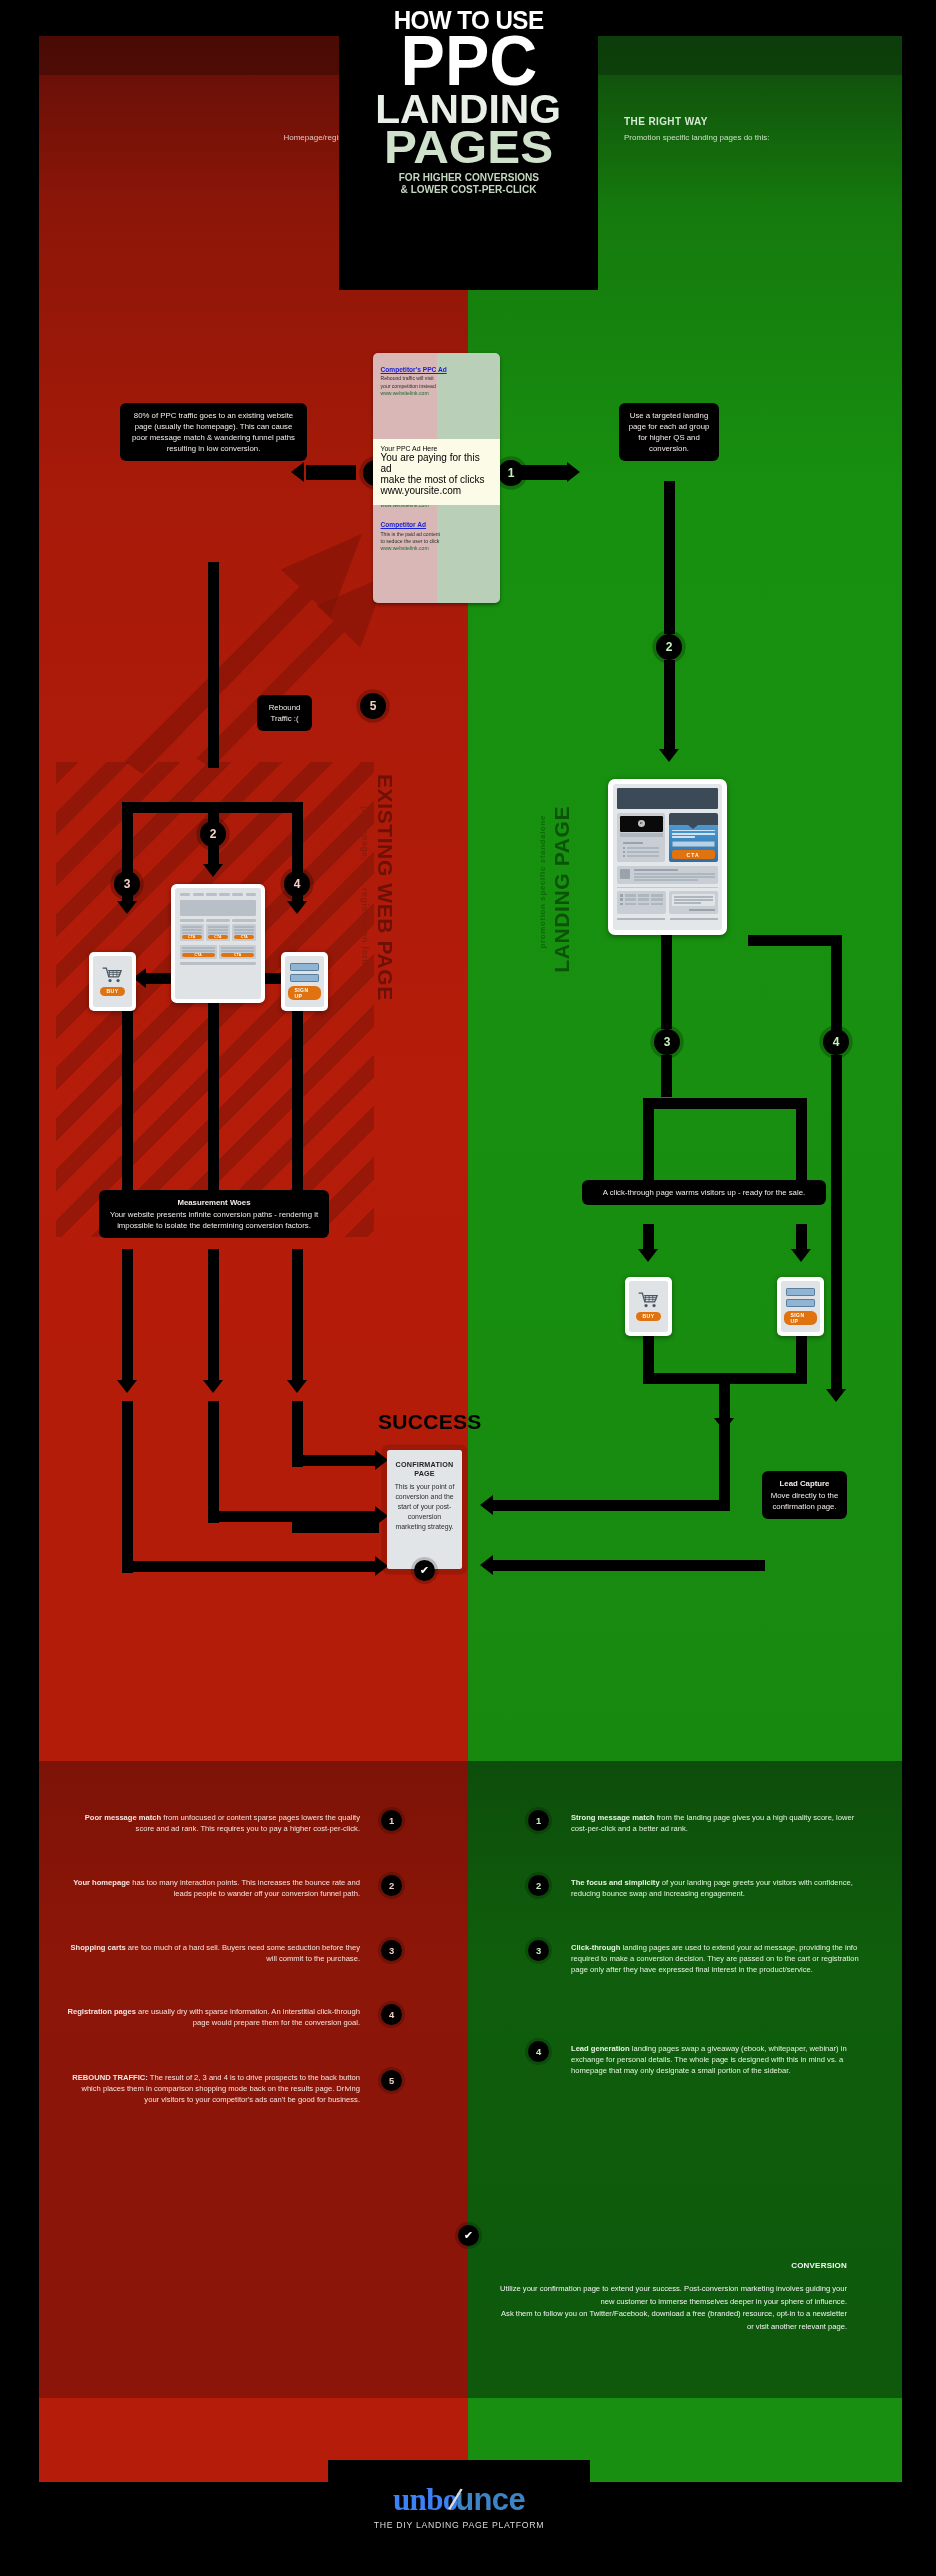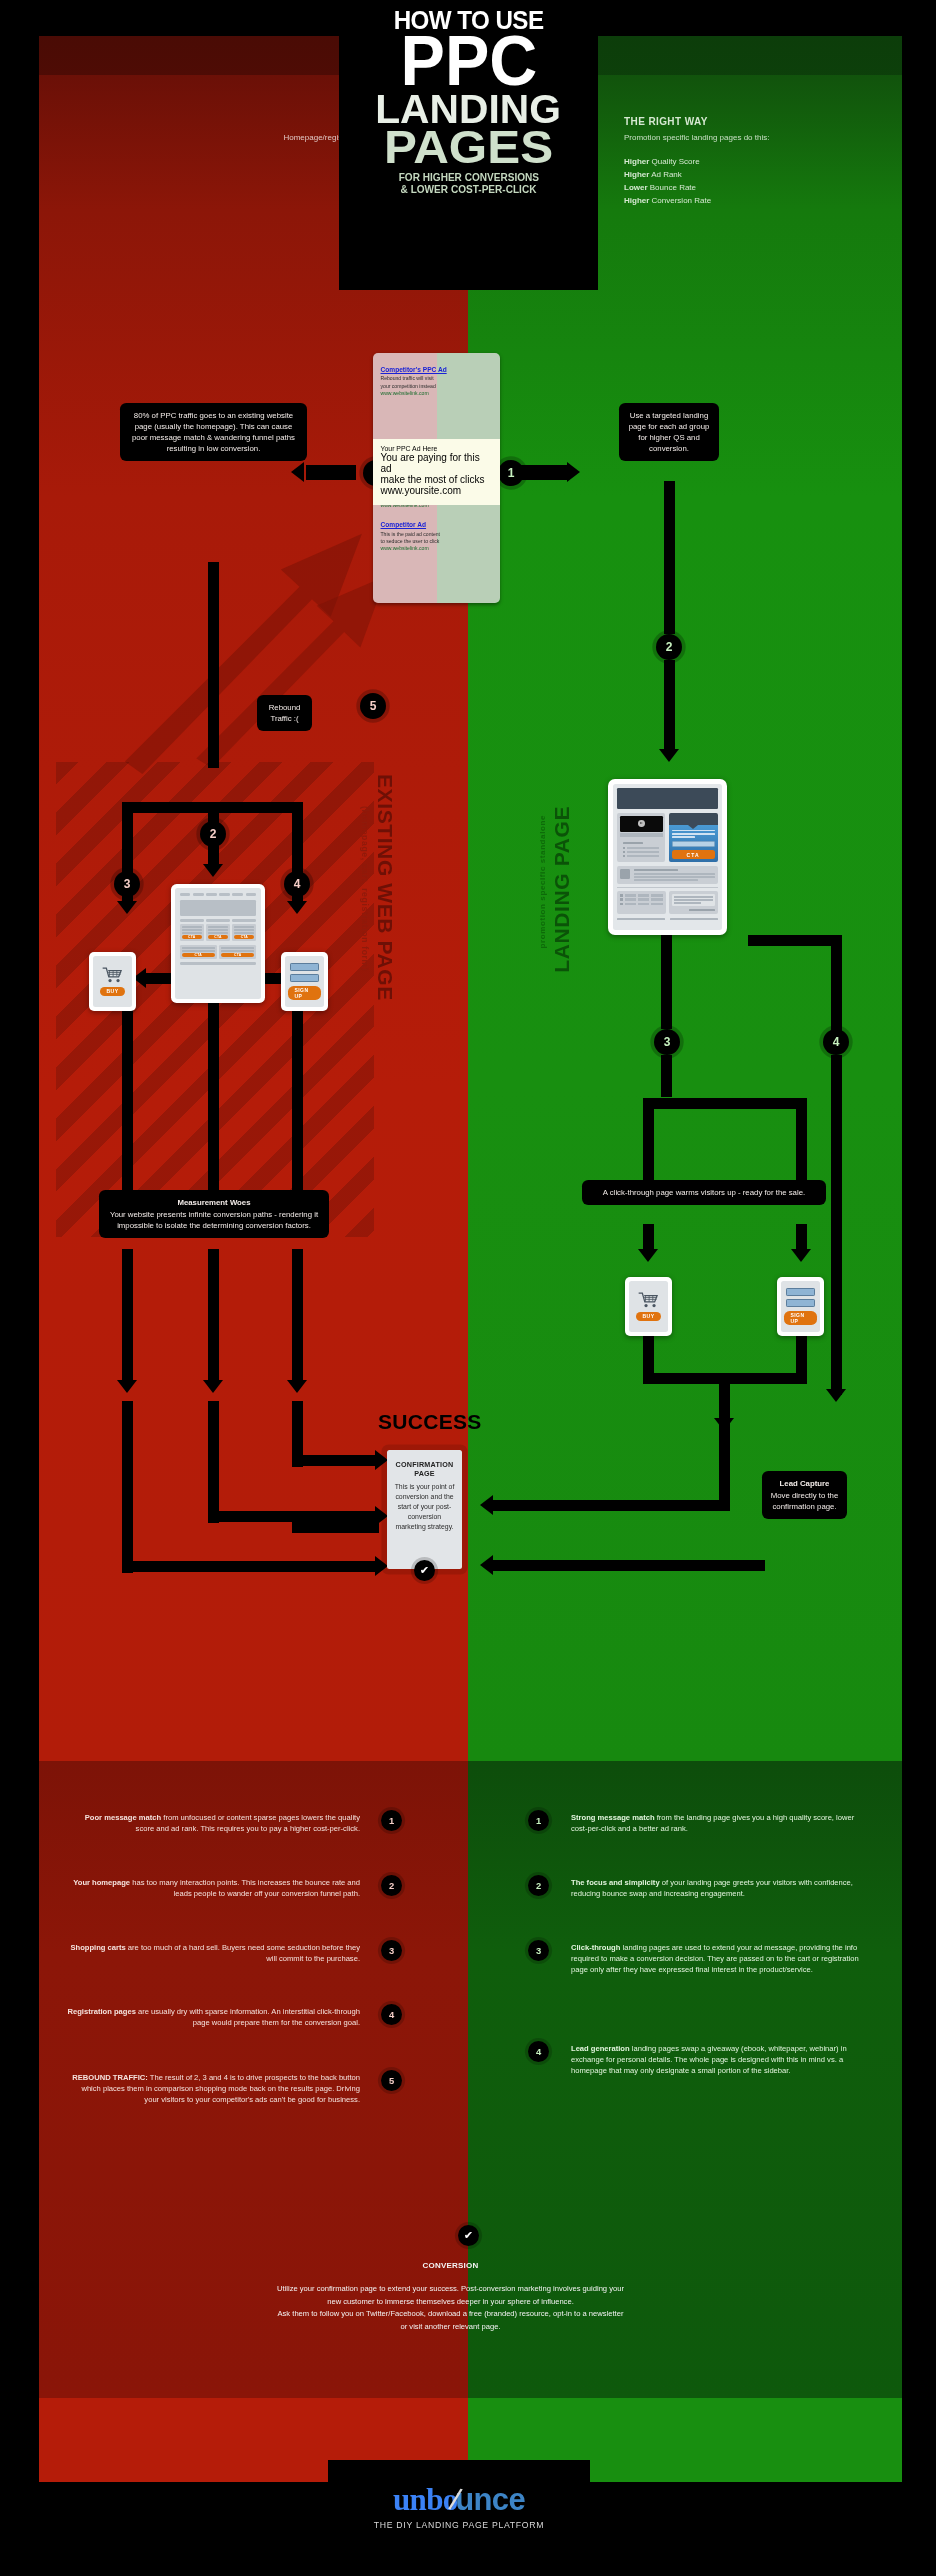--- a/index.html
+++ b/index.html
@@ -192,21 +192,21 @@
   .btxt b { font-weight:bold; }
   .left-col  { color:#f5e3de; text-align:right; }
   .right-col { color:#e3f5de; text-align:left; }
   .bdot { position:absolute; width:21px; height:21px; border-radius:50%; background:#000;
           color:#f6cfc8; font-size:9.4px; font-weight:bold; display:flex; align-items:center;
           justify-content:center; box-shadow:0 0 0 3.1px rgba(0,0,0,.18); }
   .bdot.green { color:#c8f2c0; }
 
   
   #conv-check { left:458px; top:2225px; }
-  #conv-block { position:absolute; left:76px; top:2261px; width:749px; text-align:center; color:#f3f3f3; }
+  #conv-block { position:absolute; left:98px; top:2261px; width:749px; text-align:right; color:#f3f3f3; }
   #conv-block .cvt { font-size:8px; font-weight:bold; letter-spacing:0.2px; }
   #conv-block .cvb { font-size:7.6px; line-height:12.5px; margin-top:13px; }
 
   
   #footer-logo {
     position:absolute; left:328px; top:2460px; width:262px; height:94px; background:#000;
     display:flex; flex-direction:column; align-items:center; justify-content:center; z-index:40;
   }
   .logo-word { font-size:31px; font-weight:bold; letter-spacing:-0.6px; line-height:1; }
   .logo-word .w1 { color:#3b82f6;font-family:Liberation Serif, serif; }
@@ -244,26 +244,20 @@
         <div><b>Lower</b><span> Quality Score</span></div>
         <div><b>Lower</b><span> Ad Rank</span></div>
         <div><b>Higher</b><span> Bounce Rate</span></div>
         <div><b>Lower</b><span> Conversion Rate</span></div>
       </div>
   </div>
 
   <div class="hdr-block hdr-right" style="top:116px;">
     <div class="hdr-title">THE RIGHT WAY</div>
     <div class="hdr-sub">Promotion specific landing pages do this:</div>
-    <div class="hdr-list" id="right-points">
-        <div><b>Higher</b><span> Quality Score</span></div>
-        <div><b>Higher</b><span> Ad Rank</span></div>
-        <div><b>Lower</b><span> Bounce Rate</span></div>
-        <div><b>Higher</b><span> Conversion Rate</span></div>
-      </div>
   </div>
 
   <div id="title-card">
     <div class="t-how">HOW TO USE</div>
     <div class="t-ppc">PPC</div>
     <div class="t-landing">LANDING</div>
     <div class="t-pages">PAGES</div>
     <div class="t-tag">FOR HIGHER CONVERSIONS</div>
     <div class="t-tag" style="margin-top:0.6px;">&amp; LOWER COST-PER-CLICK</div>
   </div>

